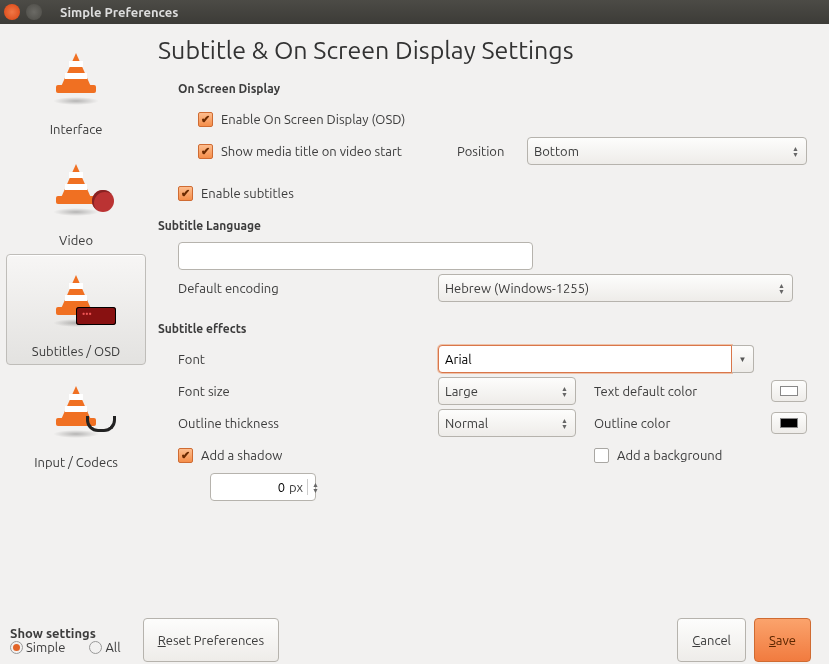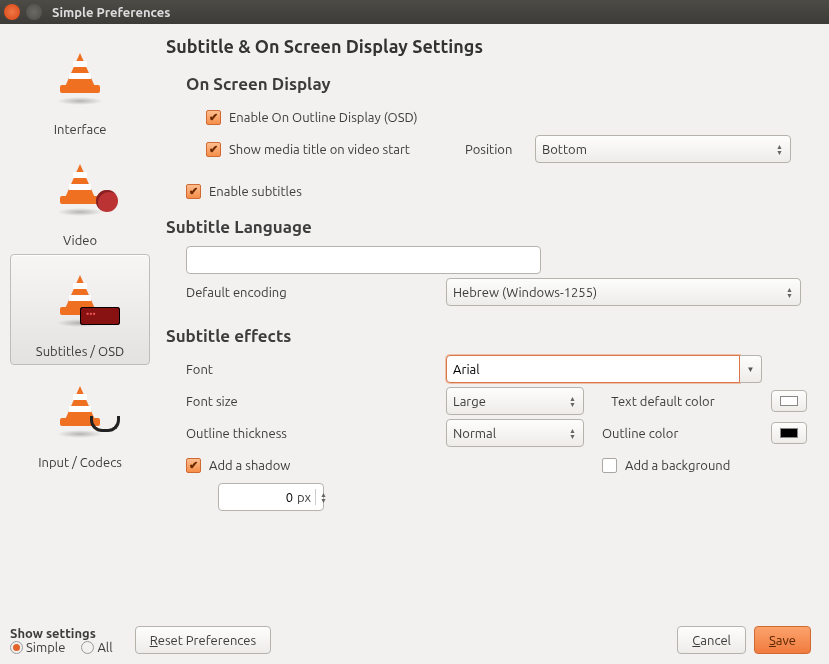--- a/index.html
+++ b/index.html
@@ -2,21 +2,21 @@
 <html><head>
 <meta charset="utf-8">
 <style>
 * { box-sizing: border-box; margin: 0; padding: 0; font-family: "Ubuntu", "Segoe UI", sans-serif; font-size: 13px; }
 body { background: #f2f1f0; color: #3c3c3c; width: 829px; height: 664px; overflow: hidden; }
 
 .titlebar { height: 24px; background: linear-gradient(#4c4b46,#3c3b37); display: flex; align-items: center; padding: 0 4px; gap: 6px; }
 .titlebar .wbtn { width: 16px; height: 16px; border-radius: 50%; display: flex; align-items: center; justify-content: center; }
 .titlebar .close { background: radial-gradient(#f07746,#d94412); }
 .titlebar .min { background: radial-gradient(#6b6a65,#4c4b46); }
-.titlebar .title { color: #ddd; font-weight: bold; margin-left: 4px; }
+.titlebar .title { color: #ddd; font-weight: bold; margin-left: 12px; }
 
 .main { display: flex; height: 596px; }
 .sidebar { width: 160px; padding: 8px 4px; display: flex; flex-direction: column; align-items: center; }
 .side-item { width: 140px; display: flex; flex-direction: column; align-items: center; padding: 8px 4px 6px; border: 1px solid transparent; border-radius: 4px; }
 .side-item.selected { background: linear-gradient(#f7f6f5,#e3e2e0); border: 1px solid #bfbdb9; box-shadow: inset 0 1px 0 #fff; }
 .side-item .label { margin-top: 17px; }
 .icon-wrap { width: 64px; height: 64px; display: flex; align-items: center; justify-content: center; position: relative; }
 
 .cone { position: relative; width: 42px; height: 48px; }
 .cone::before { content: ""; position: absolute; left: 50%; bottom: 8px; transform: translateX(-50%); border-left: 16px solid transparent; border-right: 16px solid transparent; border-bottom: 36px solid #f07022; }
@@ -27,50 +27,50 @@
 .shadow-el { position: absolute; left: 50%; bottom: 0; transform: translateX(-50%); width: 46px; height: 8px; background: radial-gradient(rgba(0,0,0,0.25),transparent 70%); border-radius: 50%; }
 
 .extra-head { position:absolute; width:30px; height:20px; border:3px solid #222; border-bottom:none; border-radius:14px 14px 0 0; top:-2px; left:50%; transform:translateX(-50%);}
 .extra-film { position:absolute; width:22px; height:22px; background:#b33; border-radius:50%; right:-6px; bottom:4px; box-shadow:inset 2px 2px 0 #822;}
 .extra-sub { position:absolute; width:40px; height:18px; background:#811; border-radius:3px; right:-8px; bottom:2px; box-shadow:inset 0 0 0 1px #000;}
 .extra-sub::after{content:"•••"; color:#e55; font-size:9px; position:absolute; left:6px; top:2px;}
 .extra-plug { position:absolute; width:30px; height:16px; border:3px solid #222; border-top:none; border-radius:0 0 12px 12px; right:-8px; bottom:6px;}
 .extra-keys { position:absolute; width:34px; height:12px; background:#ddd; border:1px solid #999; right:-6px; bottom:6px; border-radius:2px;}
 
 .content { flex: 1; padding: 12px 22px 8px 6px; }
-h1 { font-size: 18px; font-weight: bold; color: #333; margin-bottom: 18px; }
-h3 { font-size: 17px; font-weight: bold; margin: 10px 0 8px 0; }
+h1 { font-size: 25px; font-weight: normal; color: #333; margin-bottom: 18px; }
+h3 { font-size: 12px; font-weight: bold; margin: 10px 0 8px 0; }
 .row { display: flex; align-items: center; min-height: 32px; }
 .indent { padding-left: 20px; }
 .lbl { flex: 0 0 260px; }
 .lbl2 { flex: 0 0 100px; padding-left: 18px;}
 .ck { width: 15px; height: 15px; border: 1px solid #cf6b32; border-radius: 2px; background: linear-gradient(#fdbd8e,#f58e4a); margin-right: 8px; display: inline-flex; align-items:center; justify-content:center; color:#6b2a00; font-size:11px; font-weight:bold;}
 .ck.empty { background:#fff; border-color:#a9a7a3; color:transparent;}
 input[type=text].field, .combo, .spin { height: 28px; border: 1px solid #b6b3ad; border-radius: 4px; background: #fff; padding: 0 6px; font-size: 13px; }
 .combo { display:flex; align-items:center; justify-content:space-between; padding-right:4px; background:linear-gradient(#fdfdfc,#eeece9);}
 .combo .arrows { display:flex; flex-direction:column; font-size:7px; line-height:6px; color:#666; padding:0 3px;}
 input[type=text].field { width: 355px; }
 .combo.full { width: 355px; }
 .combo.sm { width: 138px; }
-.combo.med { width: 256px; }
+.combo.med { width: 280px; }
 .font-field { width: 294px; height:28px; border:1px solid #d9764a; border-radius:4px 0 0 4px; padding:0 6px; outline:none; box-shadow:0 0 0 1px rgba(233,124,62,0.4);}
 .font-drop { width:22px; height:28px; border:1px solid #b6b3ad; border-left:none; border-radius:0 4px 4px 0; background:linear-gradient(#fdfdfc,#eeece9); display:flex; align-items:center; justify-content:center; font-size:8px; color:#555;}
 .color-swatch { width:36px; height:22px; border:1px solid #b6b3ad; border-radius:4px; background:linear-gradient(#fdfdfc,#eeece9); display:flex; align-items:center; justify-content:center;}
 .color-swatch .inner{width:18px; height:10px; border:1px solid #888;}
 .spin { width:106px; display:flex; align-items:center;}
 .spin input{border:none; width:68px; text-align:right; outline:none; background:transparent;}
 .spin .unit{padding:0 4px;}
 .spin .arrows{display:flex; flex-direction:column; font-size:7px; line-height:6px; color:#666; border-left:1px solid #ccc; padding:2px 4px; margin-left:auto;}
 
 .footer { height: 44px; display:flex; align-items:center; padding: 0 18px 4px 10px; }
 .show-settings { display:flex; flex-direction:column; margin-right:14px;}
-.show-settings .opts { display:flex; gap:16px; align-items:center;}
+.show-settings .opts { display:flex; gap:24px; align-items:center;}
 .radio { width:13px; height:13px; border:1px solid #999; border-radius:50%; display:inline-flex; align-items:center; justify-content:center; margin-right:3px;}
 .radio.sel::after{content:""; width:7px; height:7px; background:#e26428; border-radius:50%;}
-.btn { height:28px; padding:0 14px; border:1px solid #b6b3ad; border-radius:4px; background:linear-gradient(#fdfdfc,#eeece9); display:inline-flex; align-items:center; }
+.btn { height:44px; padding:0 14px; border:1px solid #b6b3ad; border-radius:4px; background:linear-gradient(#fdfdfc,#eeece9); display:inline-flex; align-items:center; }
 .btn.primary { background:linear-gradient(#fba36c,#f17b3f); border-color:#cf6b32; color:#5b2600;}
 .footer .spacer{flex:1;}
 .footer .btn{margin-left:8px;}
 .under { text-decoration: underline; text-underline-offset: 1px;}
 </style>
 </head>
 <body>
 
 <div class="titlebar">
   <div class="wbtn close"></div>
@@ -124,21 +124,21 @@
       <span class="label">Input / Codecs</span>
     </div>
   </div>
 
   <div class="content">
     <h1>Subtitle &amp; On Screen Display Settings</h1>
 
     <h3 class="indent">On Screen Display</h3>
     <div class="row indent" style="padding-left:40px;">
       <span class="ck">✔</span>
-      <span>Enable On Outline Display (OSD)</span>
+      <span>Enable On Screen Display (OSD)</span>
     </div>
     <div class="row indent" style="padding-left:40px;">
       <span class="ck">✔</span>
       <span style="flex:0 0 236px;">Show media title on video start</span>
       <span style="flex:0 0 70px;">Position</span>
       <div class="combo med">
           <span>Bottom</span>
           <span class="arrows">▲<br>▼</span>
         </div>
     </div>
@@ -165,21 +165,21 @@
       <span class="lbl">Font</span>
       <input type="text" class="font-field" value="Arial" style="">
         <div class="font-drop">▼</div>
     </div>
     <div class="row indent">
       <span class="lbl">Font size</span>
       <div class="combo sm">
           <span>Large</span>
           <span class="arrows">▲<br>▼</span>
         </div>
-      <span class="lbl2" style="flex:0 0 140px;text-align:center;">Text default color</span>
+      <span class="lbl2" style="flex:0 0 140px;">Text default color</span>
       <div style="flex:1"></div>
       <div class="color-swatch">
           <div class="inner" style="background:#fff;"></div>
         </div>
     </div>
     <div class="row indent">
       <span class="lbl">Outline thickness</span>
       <div class="combo sm">
           <span>Normal</span>
           <span class="arrows">▲<br>▼</span>

